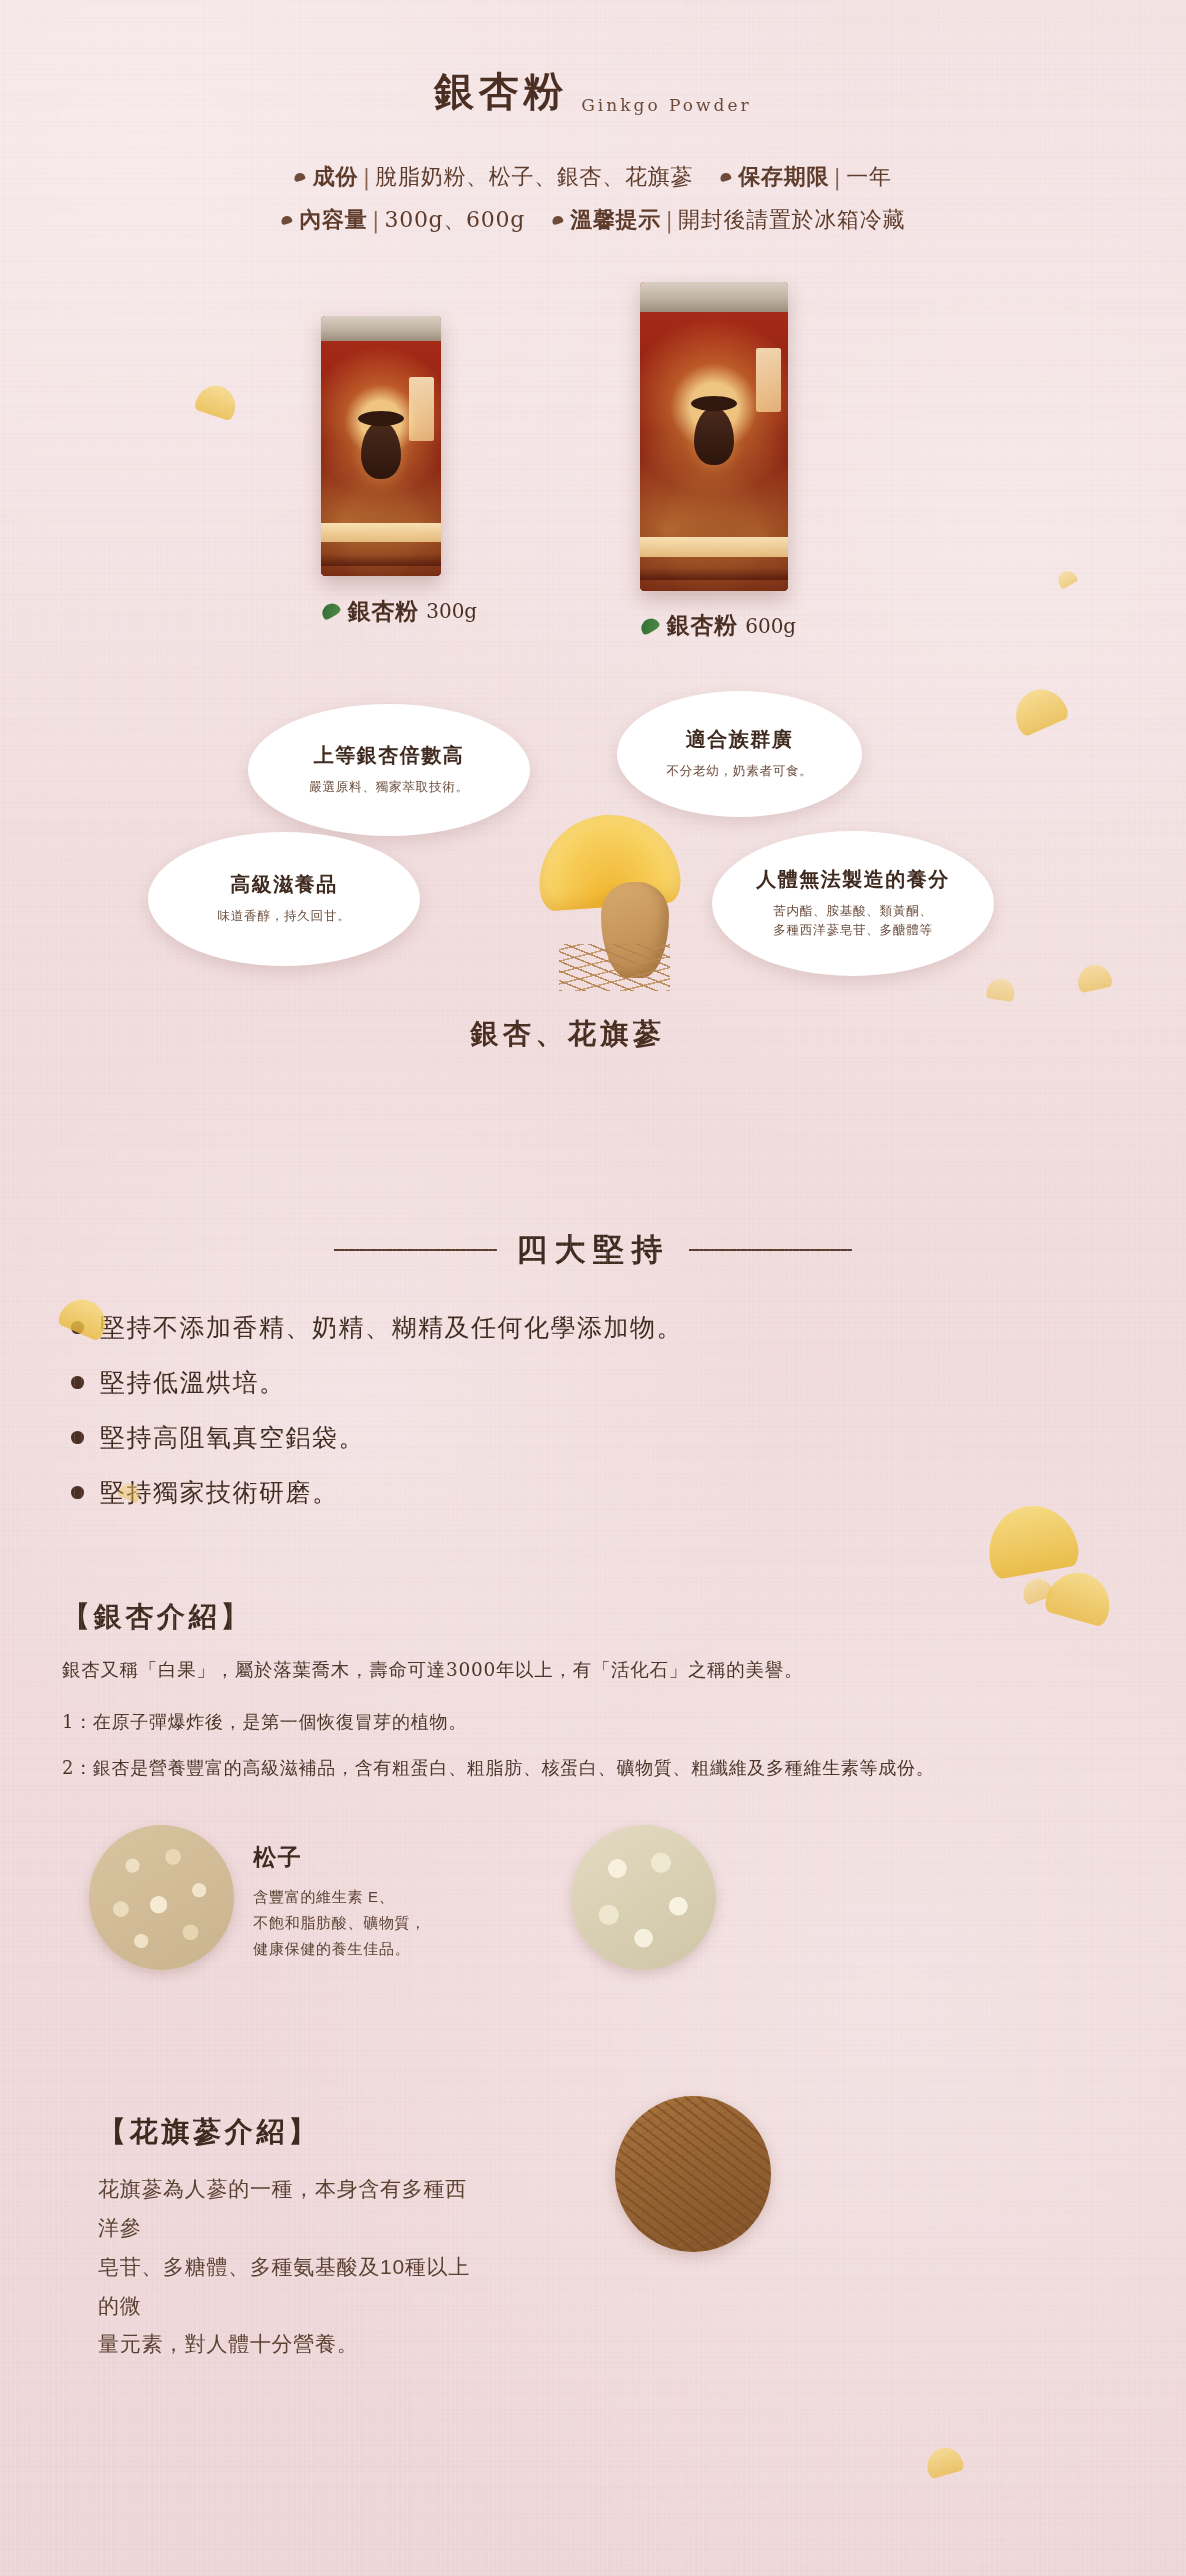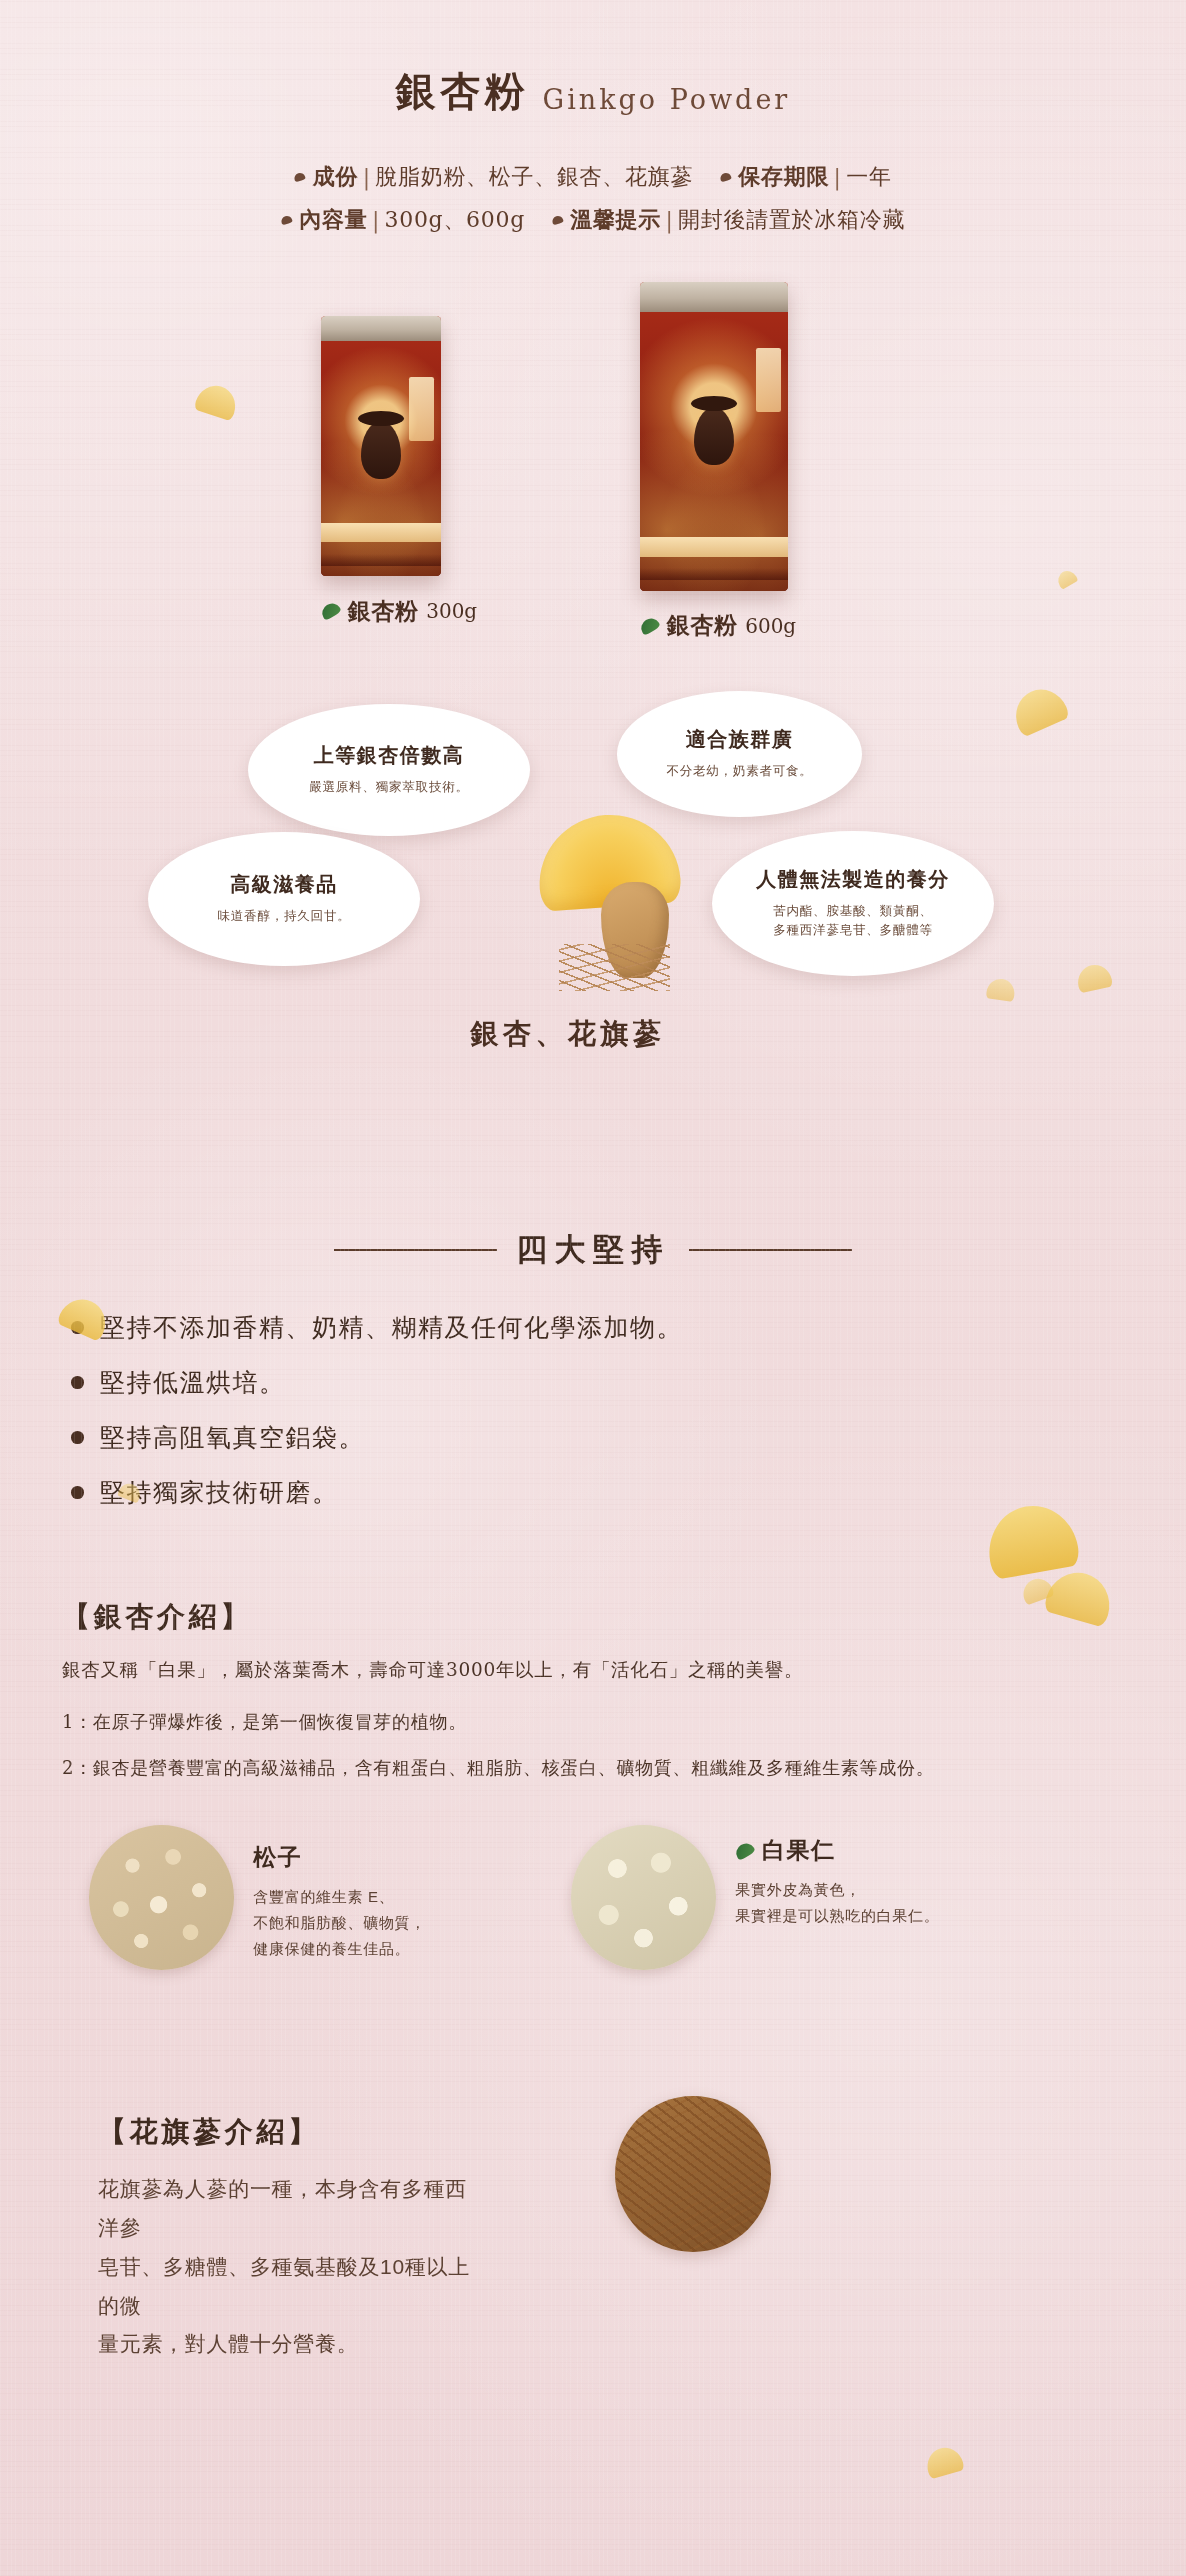--- a/index.html
+++ b/index.html
@@ -34,21 +34,21 @@
 
   
   .header{position:relative;padding-top:64px;text-align:center;}
   .title-row{display:flex;align-items:flex-end;justify-content:center;gap:13.4px;}
   .title-cn{
     font-family:"DejaVu Serif", serif;
     font-size:40px;font-weight:bold;letter-spacing:4.5px;color:#4a2f22;
   }
   .title-en{
     font-family:"DejaVu Serif", serif;
-    font-size:27px;letter-spacing:3px;color:#6e4a38;padding-bottom:4.5px;
+    font-size:17px;letter-spacing:3px;color:#6e4a38;padding-bottom:4.5px;
   }
   .spec-block{margin-top:43px;}
   .spec-line{
     display:flex;justify-content:center;align-items:center;
     font-size:22px;color:#5e3c2b;letter-spacing:0.7px;margin-bottom:13.4px;
     font-family:"DejaVu Serif", serif;
   }
   .spec-item{display:flex;align-items:center;margin:0 13.4px;}
   .leafdot{
     width:11px;height:8.2px;margin-right:7.4px;
@@ -430,28 +430,20 @@
           <span class="nut-title">松子</span>
         </div>
         <div class="nut-desc" style="white-space:pre-line">含豐富的維生素 E、
 不飽和脂肪酸、礦物質，
 健康保健的養生佳品。</div>
       </div>
     </div>
 
     <div class="nut right">
       <div class="nut-photo shell"></div>
-      <div class="nut-texts">
-        <div class="nut-head">
-          <span class="leaf-green"></span>
-          <span class="nut-title">白果仁</span>
-        </div>
-        <div class="nut-desc" style="white-space:pre-line">果實外皮為黃色，
-果實裡是可以熟吃的白果仁。</div>
-      </div>
     </div>
   </div>
 
   <div class="ginseng-block">
     <div class="bracket-title">【花旗蔘介紹】</div>
     <div class="ginseng-photo"></div>
     <div class="ginseng-desc" style="white-space:pre-line">花旗蔘為人蔘的一種，本身含有多種西洋參
 皂苷、多糖體、多種氨基酸及10種以上的微
 量元素，對人體十分營養。</div>
   </div>

